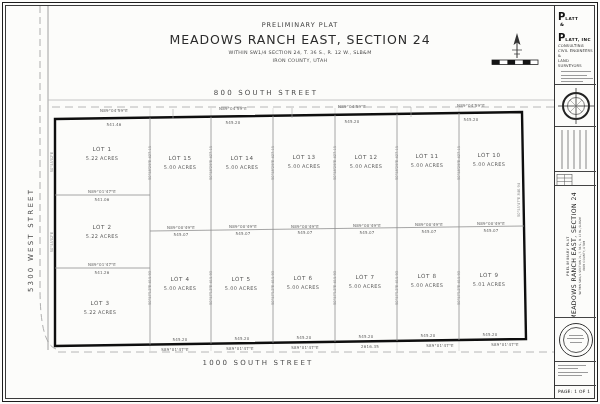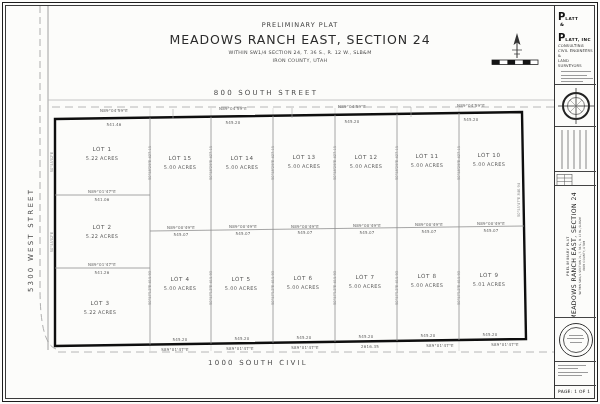--- a/index.html
+++ b/index.html
@@ -98,21 +98,21 @@
     </g>
   </svg>
 
   <div class="lbl hdr-pre" style="left:300px;top:25px;">PRELIMINARY PLAT</div>
   <div class="lbl hdr-title" style="left:300px;top:39px;">MEADOWS RANCH EAST, SECTION 24</div>
   <div class="lbl hdr-sub" style="left:300px;top:52px;">WITHIN SW1/4 SECTION 24, T. 36 S., R. 12 W., SLB&amp;M</div>
   <div class="lbl hdr-sub" style="left:300px;top:60px;">IRON COUNTY, UTAH</div>
 
   <div class="lbl street" style="left:266px;top:93px;">800 SOUTH STREET</div>
   <div class="lbl street-v" style="left:31px;top:240px;">5300 WEST STREET</div>
-  <div class="lbl street" style="left:258px;top:363px;">1000 SOUTH CIVIL</div>
+  <div class="lbl street" style="left:258px;top:363px;">1000 SOUTH STREET</div>
 
   <div class="lbl lot-name" style="left:102px;top:149px;">LOT 1</div>
   <div class="lbl lot-area" style="left:102px;top:158px;">5.22 ACRES</div>
   <div class="lbl lot-name" style="left:102px;top:227px;">LOT 2</div>
   <div class="lbl lot-area" style="left:102px;top:236px;">5.22 ACRES</div>
   <div class="lbl lot-name" style="left:100px;top:303px;">LOT 3</div>
   <div class="lbl lot-area" style="left:100px;top:312px;">5.22 ACRES</div>
 
   <div class="lbl lot-name" style="left:180px;top:158px;">LOT 15</div>
   <div class="lbl lot-area" style="left:180px;top:167px;">5.00 ACRES</div>

